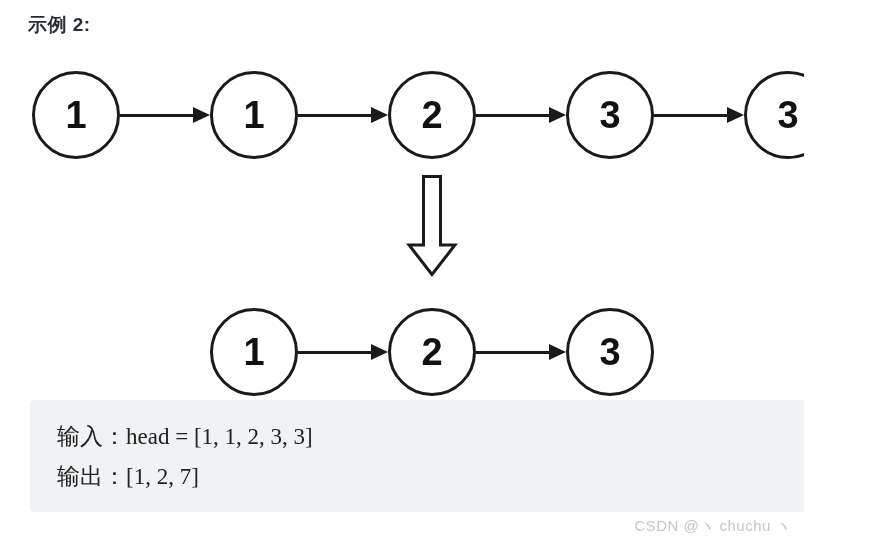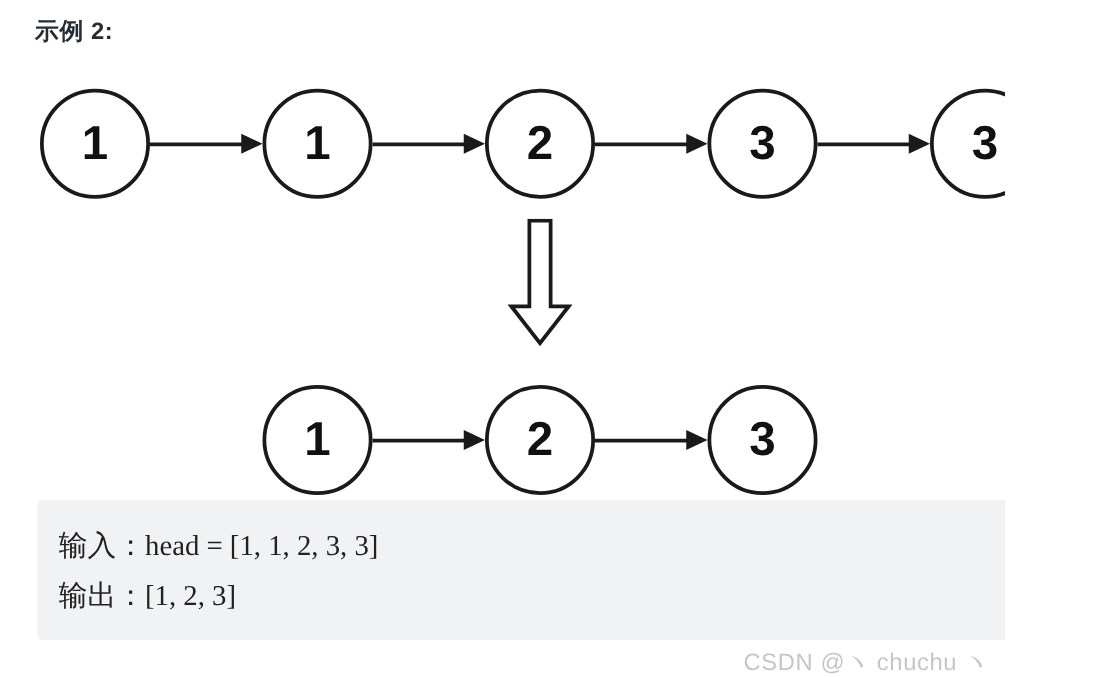--- a/index.html
+++ b/index.html
@@ -39,30 +39,30 @@
     width:0; height:0;
     border-left:17px solid #1a1a1a;
     border-top:8px solid transparent;
     border-bottom:8px solid transparent;
   }
   .down-arrow { position:absolute; left:406px; top:175px; }
   .code-block {
     position:absolute; left:30px; top:400px;
     width:816px; height:112px;
     background:#f0f2f4; border-radius:4px;
-    padding:17px 20px 0 17px;
+    padding:17px 20px 0 27px;
   }
   .code-line {
     font-family:"Liberation Serif","DejaVu Serif",serif;
     font-size:23px; color:#212121; line-height:40px;
     white-space:pre;
   }
   .watermark {
     position:absolute; right:13px; top:517px;
-    font-size:19px; color:#c3c6ca; letter-spacing:0.5px;
+    font-size:15px; color:#c3c6ca; letter-spacing:0.5px;
   }
 </style>
 </head>
 <body>
 
 <div class="stage">
 
   <div class="title">示例 2:</div>
 
   <div class="list-row row-before">
@@ -118,18 +118,18 @@
       <i class="line"></i>
       <i class="head"></i>
     </div>
     <div class="node">
       <span>3</span>
     </div>
   </div>
 
   <div class="code-block">
     <div class="code-line"><span>输入：</span><span>head = [1, 1, 2, 3, 3]</span></div>
-    <div class="code-line"><span>输出：</span><span>[1, 2, 3]</span></div>
+    <div class="code-line"><span>输出：</span><span>[1, 2, 7]</span></div>
   </div>
 
   <div class="watermark">CSDN @ヽ chuchu ヽ</div>
 
 </div>
 
 </body></html>

